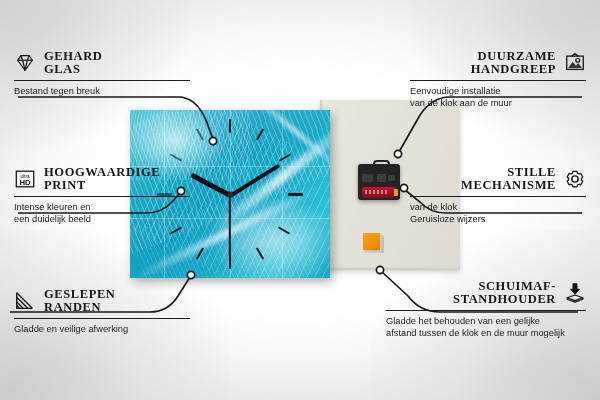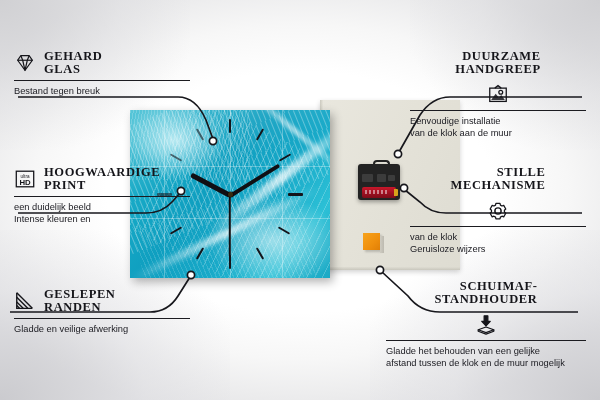--- a/index.html
+++ b/index.html
@@ -104,21 +104,21 @@
 
   
   .mark{position:absolute;background:#14141a;border-radius:1px;}
   .hand{position:absolute;background:#101014;transform-origin:left center;border-radius:2px;}
   .pin{position:absolute;width:5px;height:5px;border-radius:50%;background:#3a2c10;
     left:97.5px;top:81.5px;box-shadow:0 0 0 1px rgba(0,0,0,.35);}
 
   
   .callout{position:absolute;width:176px;}
   .callout .head{display:flex;align-items:center;gap:8px;}
-  .callout.right .head{flex-direction:column;justify-content:flex-end;}
+  .callout.right .head{flex-direction:row;justify-content:flex-end;}
   .titles{display:flex;flex-direction:column;line-height:1.04;}
   .titles .t{
     font-family:"Liberation Serif", serif;
     font-weight:bold;font-size:12.5px;letter-spacing:.6px;color:#15151a;white-space:nowrap;
   }
   .callout.left .titles{align-items:flex-start;}
   .callout.right .titles{align-items:flex-end;}
   .rule{height:1px;background:#1b1b20;margin:4px 0 4px 0;width:100%;}
   .desc{font-family:Liberation Sans, sans-serif;font-size:9.3px;color:#202026;line-height:1.3;}
   .callout.right .desc{text-align:left;}
@@ -244,22 +244,22 @@
         <text x="12" y="10.6" font-family="Liberation Sans, sans-serif" font-size="5" text-anchor="middle" fill="#15151a">ultra</text>
         <text x="12" y="18" font-family="Liberation Sans, sans-serif" font-size="8.5" font-weight="bold" text-anchor="middle" fill="#15151a">HD</text>
       </svg>
       <div class="titles">
         <span class="t">HOOGWAARDIGE</span>
         <span class="t">PRINT</span>
       </div>
     </div>
     <div class="rule"></div>
     <div class="desc">
+      <div>Intense kleuren en</div>
       <div>een duidelijk beeld</div>
-      <div>Intense kleuren en</div>
     </div>
   </div>
 
   <div class="callout left" style="left:14px;top:288px;">
     <div class="head">
       <svg class="ico" viewBox="0 0 24 24">
         <g stroke="#15151a" stroke-width="1.5" fill="none">
           <path d="M3 3 L3 20 L20 20"></path>
           <path d="M3 3 L20 20"></path>
           <path d="M3 8 L15 20"></path>

